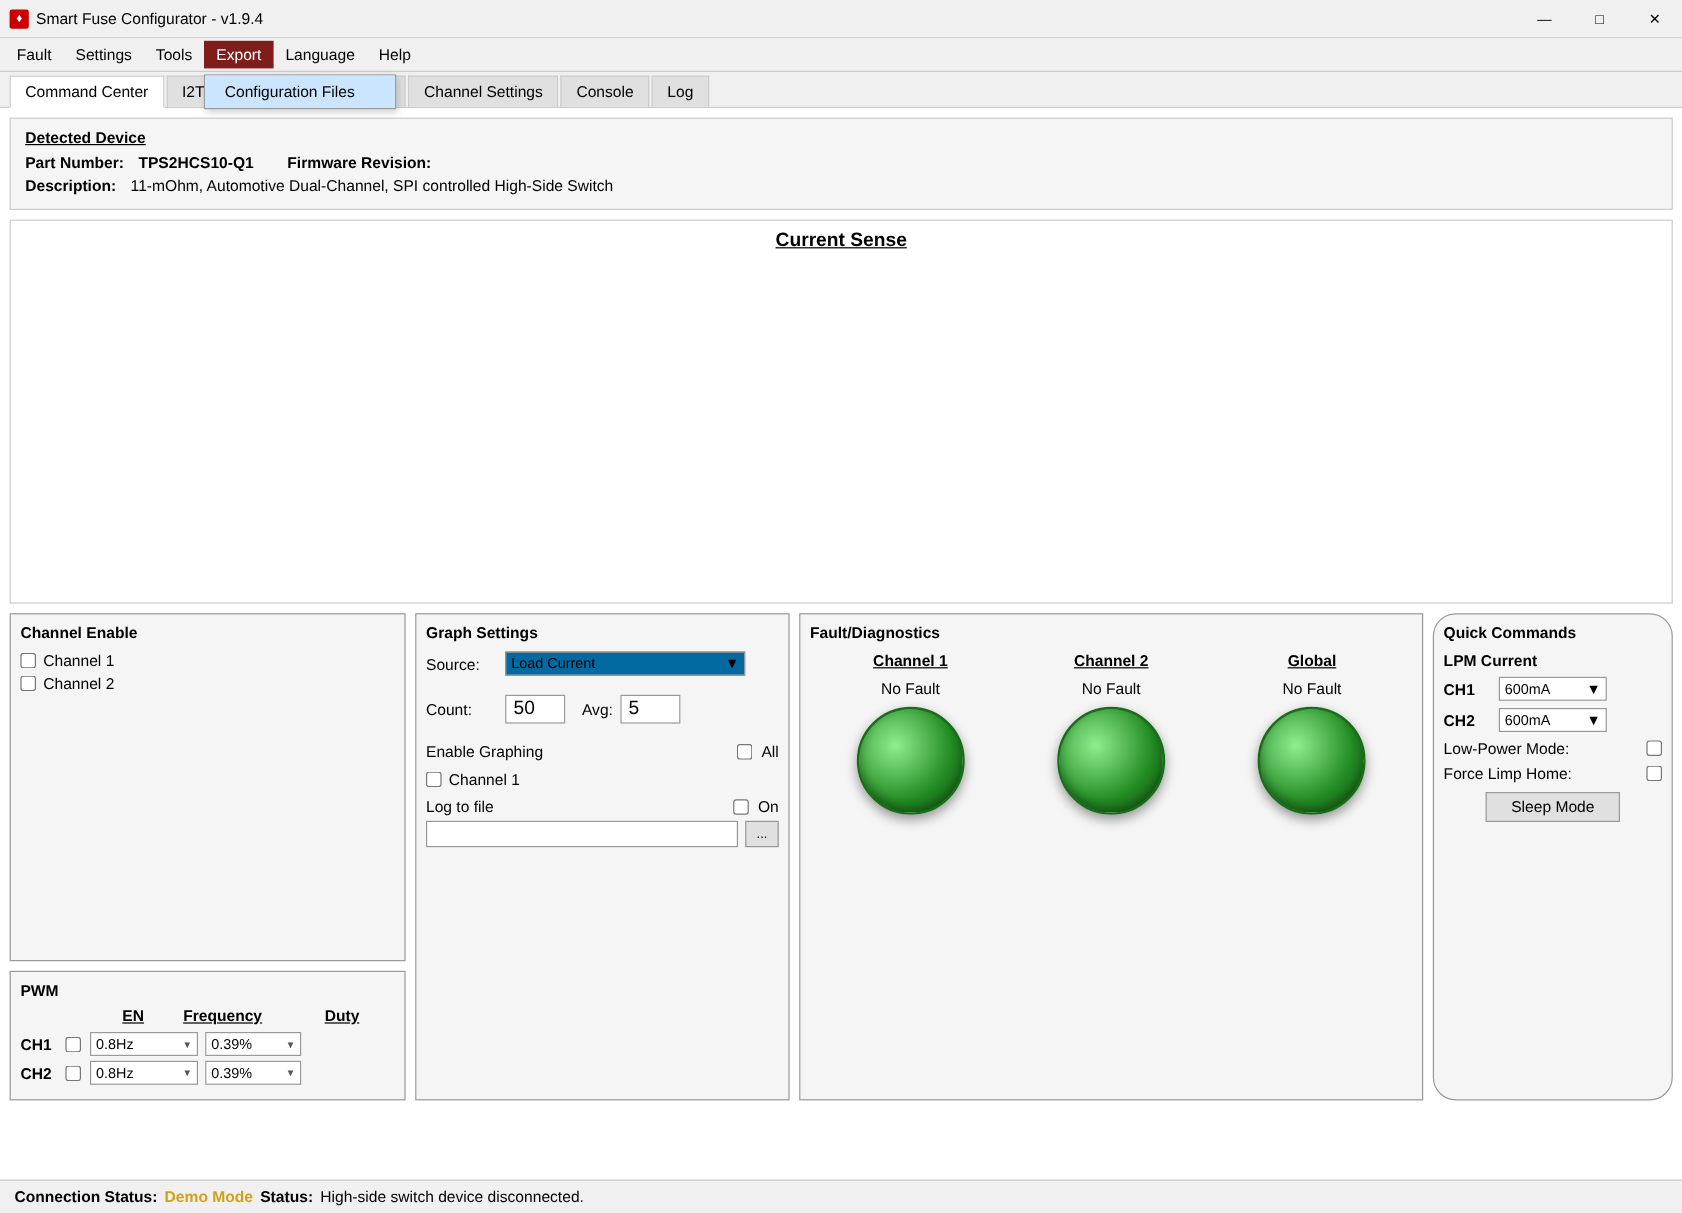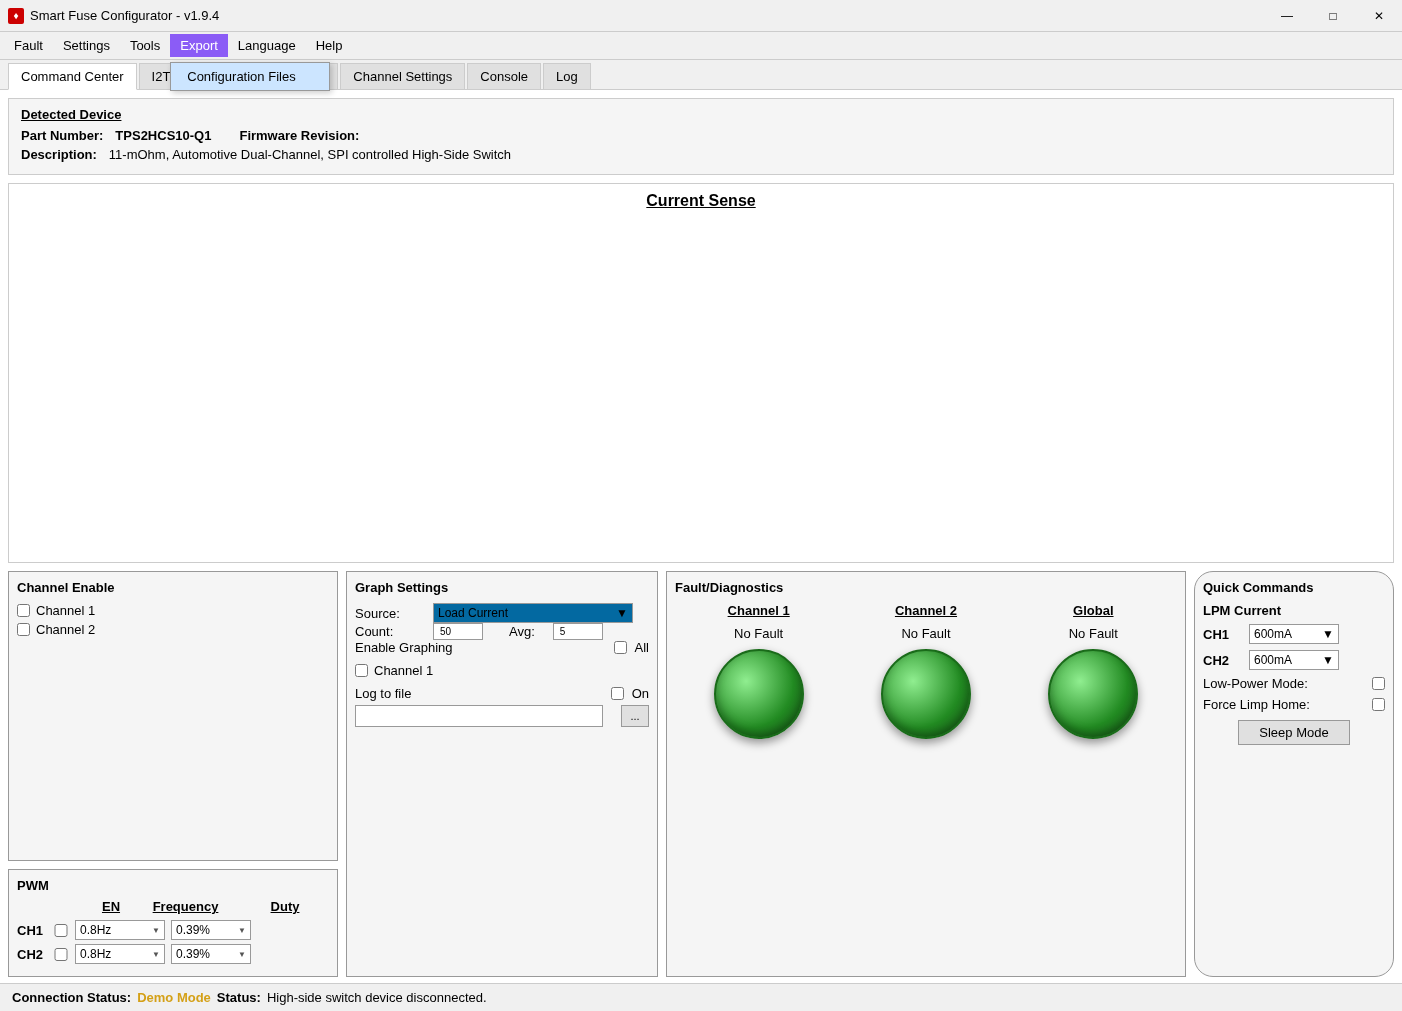--- a/index.html
+++ b/index.html
@@ -59,21 +59,21 @@
       border-bottom: 1px solid #ccc;
       position: relative;
     }
     .menu-item {
       padding: 4px 10px;
       cursor: pointer;
       font-size: 13px;
       color: #000;
       position: relative;
     }
-    .menu-item.active { background: #8b5cf6; color: white; }
+    .menu-item.active { background: #7f1d1d; color: white; }
     
     .dropdown-menu {
       position: absolute;
       top: 28px;
       left: 0;
       background: white;
       border: 1px solid #999;
       box-shadow: 2px 2px 6px rgba(0,0,0,0.2);
       z-index: 1000;
       min-width: 160px;
@@ -130,21 +130,21 @@
       display: flex;
       align-items: center;
       margin-bottom: 4px;
       gap: 12px;
     }
     .device-label { font-weight: bold; }
     
     .current-sense-panel {
       border: 1px solid #ccc;
       background: #fff;
-      height: 380px;
+      height: 320px;
       margin-bottom: 8px;
       display: flex;
       align-items: flex-start;
       justify-content: center;
       padding: 8px;
     }
     .current-sense-title {
       font-size: 16px;
       font-weight: bold;
       text-decoration: underline;
@@ -202,29 +202,29 @@
       cursor: pointer;
     }
     .select-arrow { font-size: 8px; color: #555; }
     
     .graph-settings-panel {
       width: 312px;
     }
     .form-row {
       display: flex;
       align-items: center;
-      margin-bottom: 0;
-      gap: 18px;
+      margin-bottom: 16px;
+      gap: 6px;
     }
     .form-label { min-width: 60px; }
     .input-field {
       border: 1px solid #999;
       background: white;
       padding: 2px 6px;
-      font-size: 10px;
+      font-size: 16px;
       width: 50px;
     }
     .source-select {
       border: 1px solid #999;
       background: #0369a1;
       padding: 2px 4px;
       font-size: 12px;
       display: flex; align-items: center; justify-content: space-between;
       cursor: pointer;
       width: 200px;

